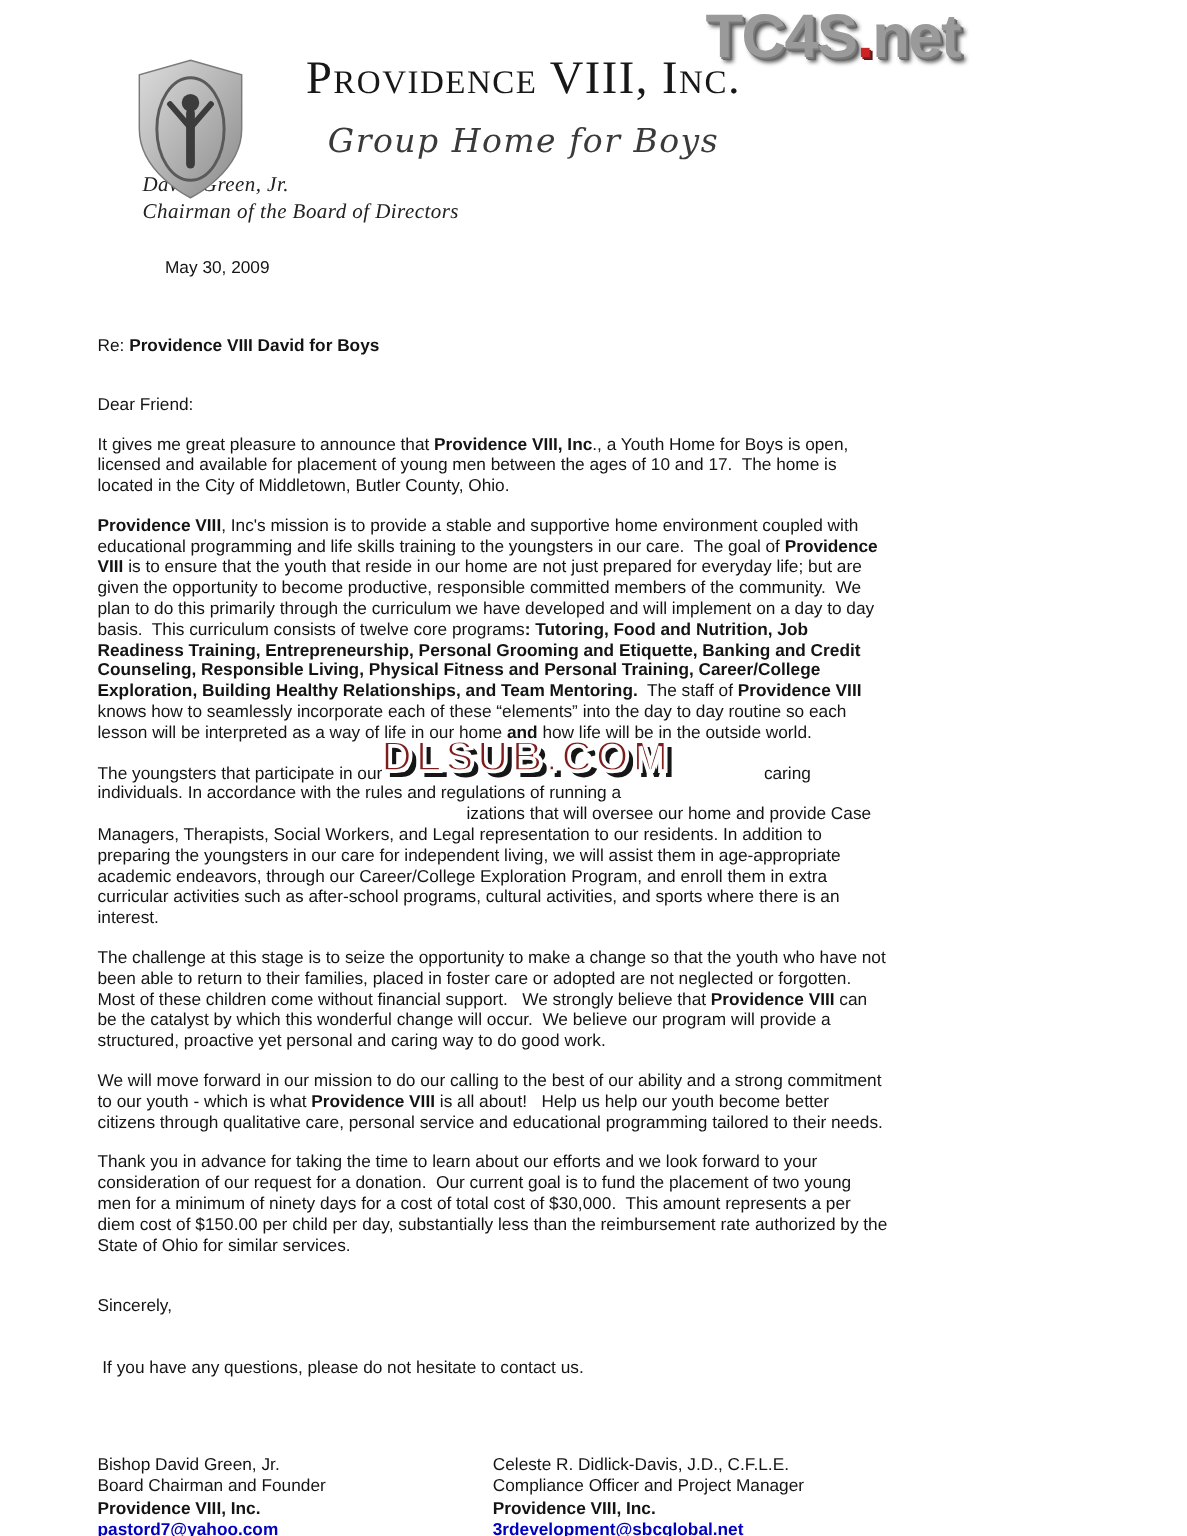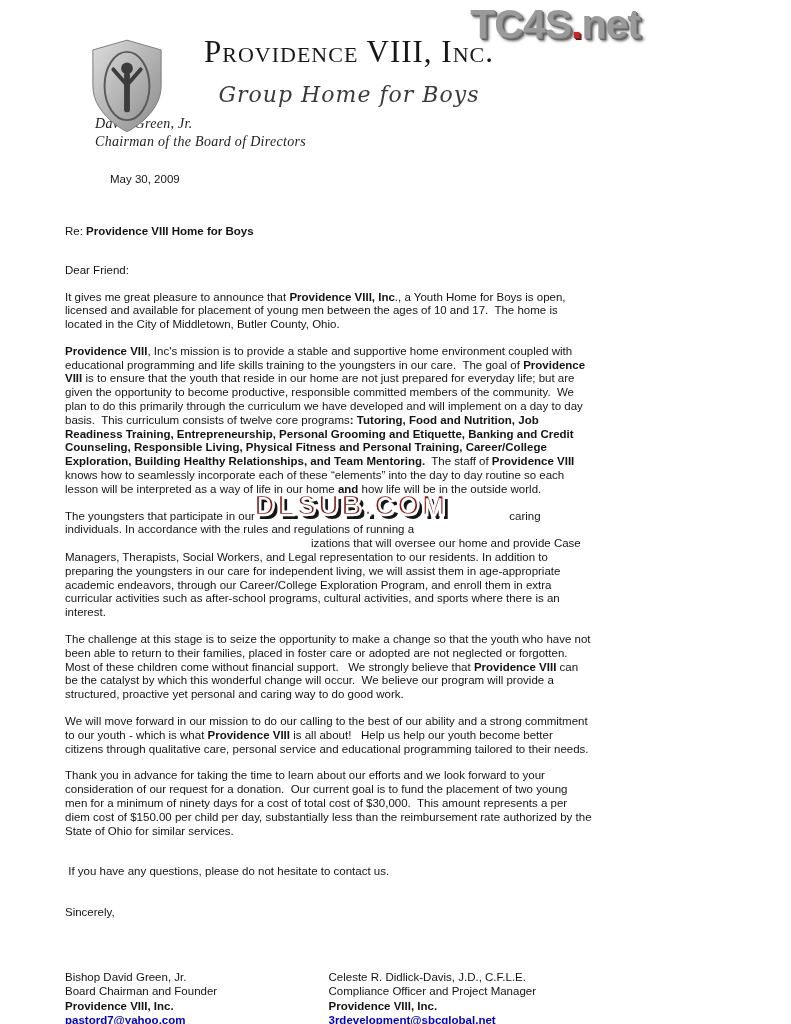--- a/index.html
+++ b/index.html
@@ -112,32 +112,32 @@
     <div class="org-name">Providence VIII, Inc.</div>
     <div class="tagline">Group Home for Boys</div>
   </header>
   <div class="signatory">
     <div>David Green, Jr.</div>
     <div>Chairman of the Board of Directors</div>
   </div>
 
   <main class="letter-body">
     <p class="line date-line">May 30, 2009</p>
-    <p class="line re-line"><span>Re: </span><b>Providence VIII Home for Boys</b></p>
+    <p class="line re-line"><span>Re: </span><b>Providence VIII David for Boys</b></p>
     <p class="line salutation">Dear Friend:</p>
 
     <p class="para"><span>It gives me great pleasure to announce that </span><b>Providence VIII, Inc</b><span>., a Youth Home for Boys is open, licensed and available for placement of young men between the ages of 10 and 17.  The home is located in the City of Middletown, Butler County, Ohio.</span></p>
     <p class="para"><b>Providence VIII</b><span>, Inc's mission is to provide a stable and supportive home environment coupled with educational programming and life skills training to the youngsters in our care.  The goal of </span><b>Providence VIII</b><span> is to ensure that the youth that reside in our home are not just prepared for everyday life; but are given the opportunity to become productive, responsible committed members of the community.  We plan to do this primarily through the curriculum we have developed and will implement on a day to day basis.  This curriculum consists of twelve core programs</span><b>: Tutoring, Food and Nutrition, Job Readiness Training, Entrepreneurship, Personal Grooming and Etiquette, Banking and Credit Counseling, Responsible Living, Physical Fitness and Personal Training, Career/College Exploration, Building Healthy Relationships, and Team Mentoring.</b><span>  The staff of </span><b>Providence VIII</b><span> knows how to seamlessly incorporate each of these “elements” into the day to day routine so each lesson will be interpreted as a way of life in our home </span><b>and</b><span> how life will be in the outside world.</span></p>
     <p class="para"><span>The youngsters that participate in our </span><span style="display: inline-block; width: 248px;"></span><span> caring individuals. In accordance with the rules and regulations of running a </span><span style="display: inline-block; width: 246px;"></span><span>izations that will oversee our home and provide Case Managers, Therapists, Social Workers, and Legal representation to our residents. In addition to preparing the youngsters in our care for independent living, we will assist them in age-appropriate academic endeavors, through our Career/College Exploration Program, and enroll them in extra curricular activities such as after-school programs, cultural activities, and sports where there is an interest.</span></p>
     <p class="para"><span>The challenge at this stage is to seize the opportunity to make a change so that the youth who have not been able to return to their families, placed in foster care or adopted are not neglected or forgotten. Most of these children come without financial support.   We strongly believe that </span><b>Providence VIII</b><span> can be the catalyst by which this wonderful change will occur.  We believe our program will provide a structured, proactive yet personal and caring way to do good work.</span></p>
     <p class="para"><span>We will move forward in our mission to do our calling to the best of our ability and a strong commitment to our youth - which is what </span><b>Providence VIII</b><span> is all about!   Help us help our youth become better citizens through qualitative care, personal service and educational programming tailored to their needs.</span></p>
     <p class="para"><span>Thank you in advance for taking the time to learn about our efforts and we look forward to your consideration of our request for a donation.  Our current goal is to fund the placement of two young men for a minimum of ninety days for a cost of total cost of $30,000.  This amount represents a per diem cost of $150.00 per child per day, substantially less than the reimbursement rate authorized by the State of Ohio for similar services.</span></p>
 
+    <p class="para gap2">Sincerely,</p>
     <p class="para gap2"> If you have any questions, please do not hesitate to contact us.</p>
-    <p class="para gap2">Sincerely,</p>
 
     <div class="sigs">
       <div class="sig-col">
         <div>Bishop David Green, Jr.</div>
         <div>Board Chairman and Founder</div>
         <div class="org-line">Providence VIII, Inc.</div>
         <div><a class="email">pastord7@yahoo.com</a></div>
         <div>513.424.8284</div>
       </div>
       <div class="sig-col">

